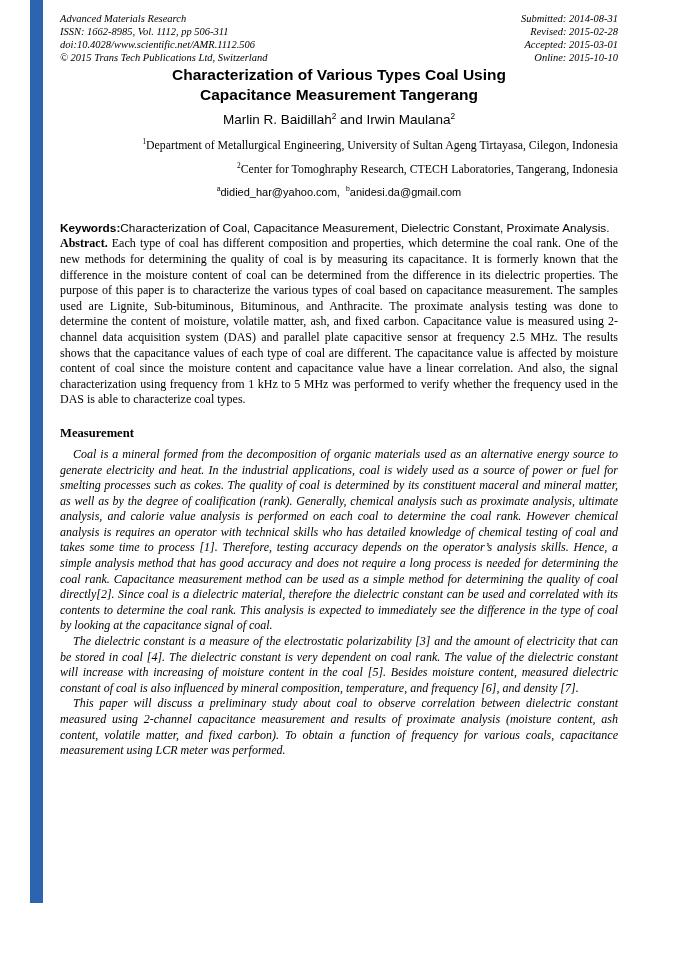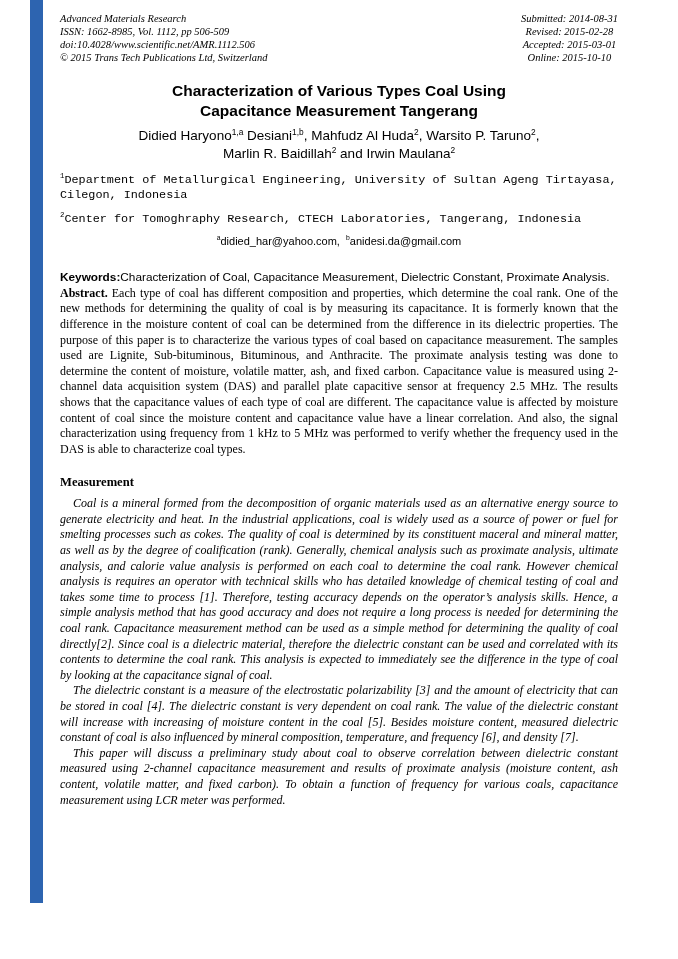--- a/index.html
+++ b/index.html
@@ -26,40 +26,39 @@
     top: 12px;
     width: 558px;
   }
   .header {
     display: flex;
     justify-content: space-between;
     font-style: italic;
     font-size: 10.5px;
     line-height: 1.25;
   }
-  .header-right { text-align: center; margin-left: 12px; }
+  .header-right { text-align: right; margin-left: 12px; }
   .title {
-    margin-top: 16px;
     text-align: center;
     font-family: "Liberation Sans", sans-serif;
     font-weight: bold;
     font-size: 15.5px;
     line-height: 1.3;
   }
   .authors {
     margin-top: 6px;
     text-align: center;
     font-family: "Liberation Sans", sans-serif;
     font-size: 13.5px;
     line-height: 1.38;
   }
   .affil {
     margin-top: 9px;
-    text-align: left;
-    font-family: Liberation Mono, monospace;
+    text-align: right;
+    font-family: Liberation Serif, serif;
     font-size: 11.8px;
     line-height: 1.25;
   }
   .emails {
     margin-top: 9px;
     text-align: center;
     font-family: "Liberation Sans", sans-serif;
     font-size: 11px;
   }
   .keywords {
@@ -90,39 +89,38 @@
 <body>
 
 <div class="sheet">
   <div class="blue-bar" style="background: rgb(45, 100, 176);"></div>
 
   <div class="content">
 
     <div class="header">
       <div class="header-left">
         <div>Advanced Materials Research</div>
-        <div>ISSN: 1662-8985, Vol. 1112, pp 506-509</div>
+        <div>ISSN: 1662-8985, Vol. 1112, pp 506-311</div>
         <div>doi:10.4028/www.scientific.net/AMR.1112.506</div>
         <div>© 2015 Trans Tech Publications Ltd, Switzerland</div>
       </div>
       <div class="header-right">
         <div>Submitted: 2014-08-31</div>
         <div>Revised: 2015-02-28</div>
         <div>Accepted: 2015-03-01</div>
         <div>Online: 2015-10-10</div>
       </div>
     </div>
 
     <div class="title">
       <div>Characterization of Various Types Coal Using</div>
       <div>Capacitance Measurement Tangerang</div>
     </div>
 
     <div class="authors">
-      <div>Didied Haryono<sup>1,a</sup> Desiani<sup>1,b</sup>, Mahfudz Al Huda<sup>2</sup>, Warsito P. Taruno<sup>2</sup>,</div>
       <div>Marlin R. Baidillah<sup>2</sup> and Irwin Maulana<sup>2</sup></div>
     </div>
 
     <div class="affil"><sup>1</sup>Department of Metallurgical Engineering, University of Sultan Ageng Tirtayasa, Cilegon, Indonesia</div>
     <div class="affil"><sup>2</sup>Center for Tomoghraphy Research, CTECH Laboratories, Tangerang, Indonesia</div>
     <div class="emails"><sup>a</sup>didied_har@yahoo.com,&nbsp; <sup>b</sup>anidesi.da@gmail.com</div>
 
     <p class="keywords"><span class="bold">Keywords:</span><span>Characterization of Coal, Capacitance Measurement, Dielectric Constant, Proximate Analysis.</span></p>
 
     <p class="body-text abstract"><span class="bold">Abstract.</span> <span>Each type of coal has different composition and properties, which determine the coal rank. One of the new methods for determining the quality of coal is by measuring its capacitance. It is formerly known that the difference in the moisture content of coal can be determined from the difference in its dielectric properties. The purpose of this paper is to characterize the various types of coal based on capacitance measurement. The samples used are Lignite, Sub-bituminous, Bituminous, and Anthracite. The proximate analysis testing was done to determine the content of moisture, volatile matter, ash, and fixed carbon. Capacitance value is measured using 2-channel data acquisition system (DAS) and parallel plate capacitive sensor at frequency 2.5 MHz. The results shows that the capacitance values of each type of coal are different. The capacitance value is affected by moisture content of coal since the moisture content and capacitance value have a linear correlation. And also, the signal characterization using frequency from 1 kHz to 5 MHz was performed to verify whether the frequency used in the DAS is able to characterize coal types.</span></p>

